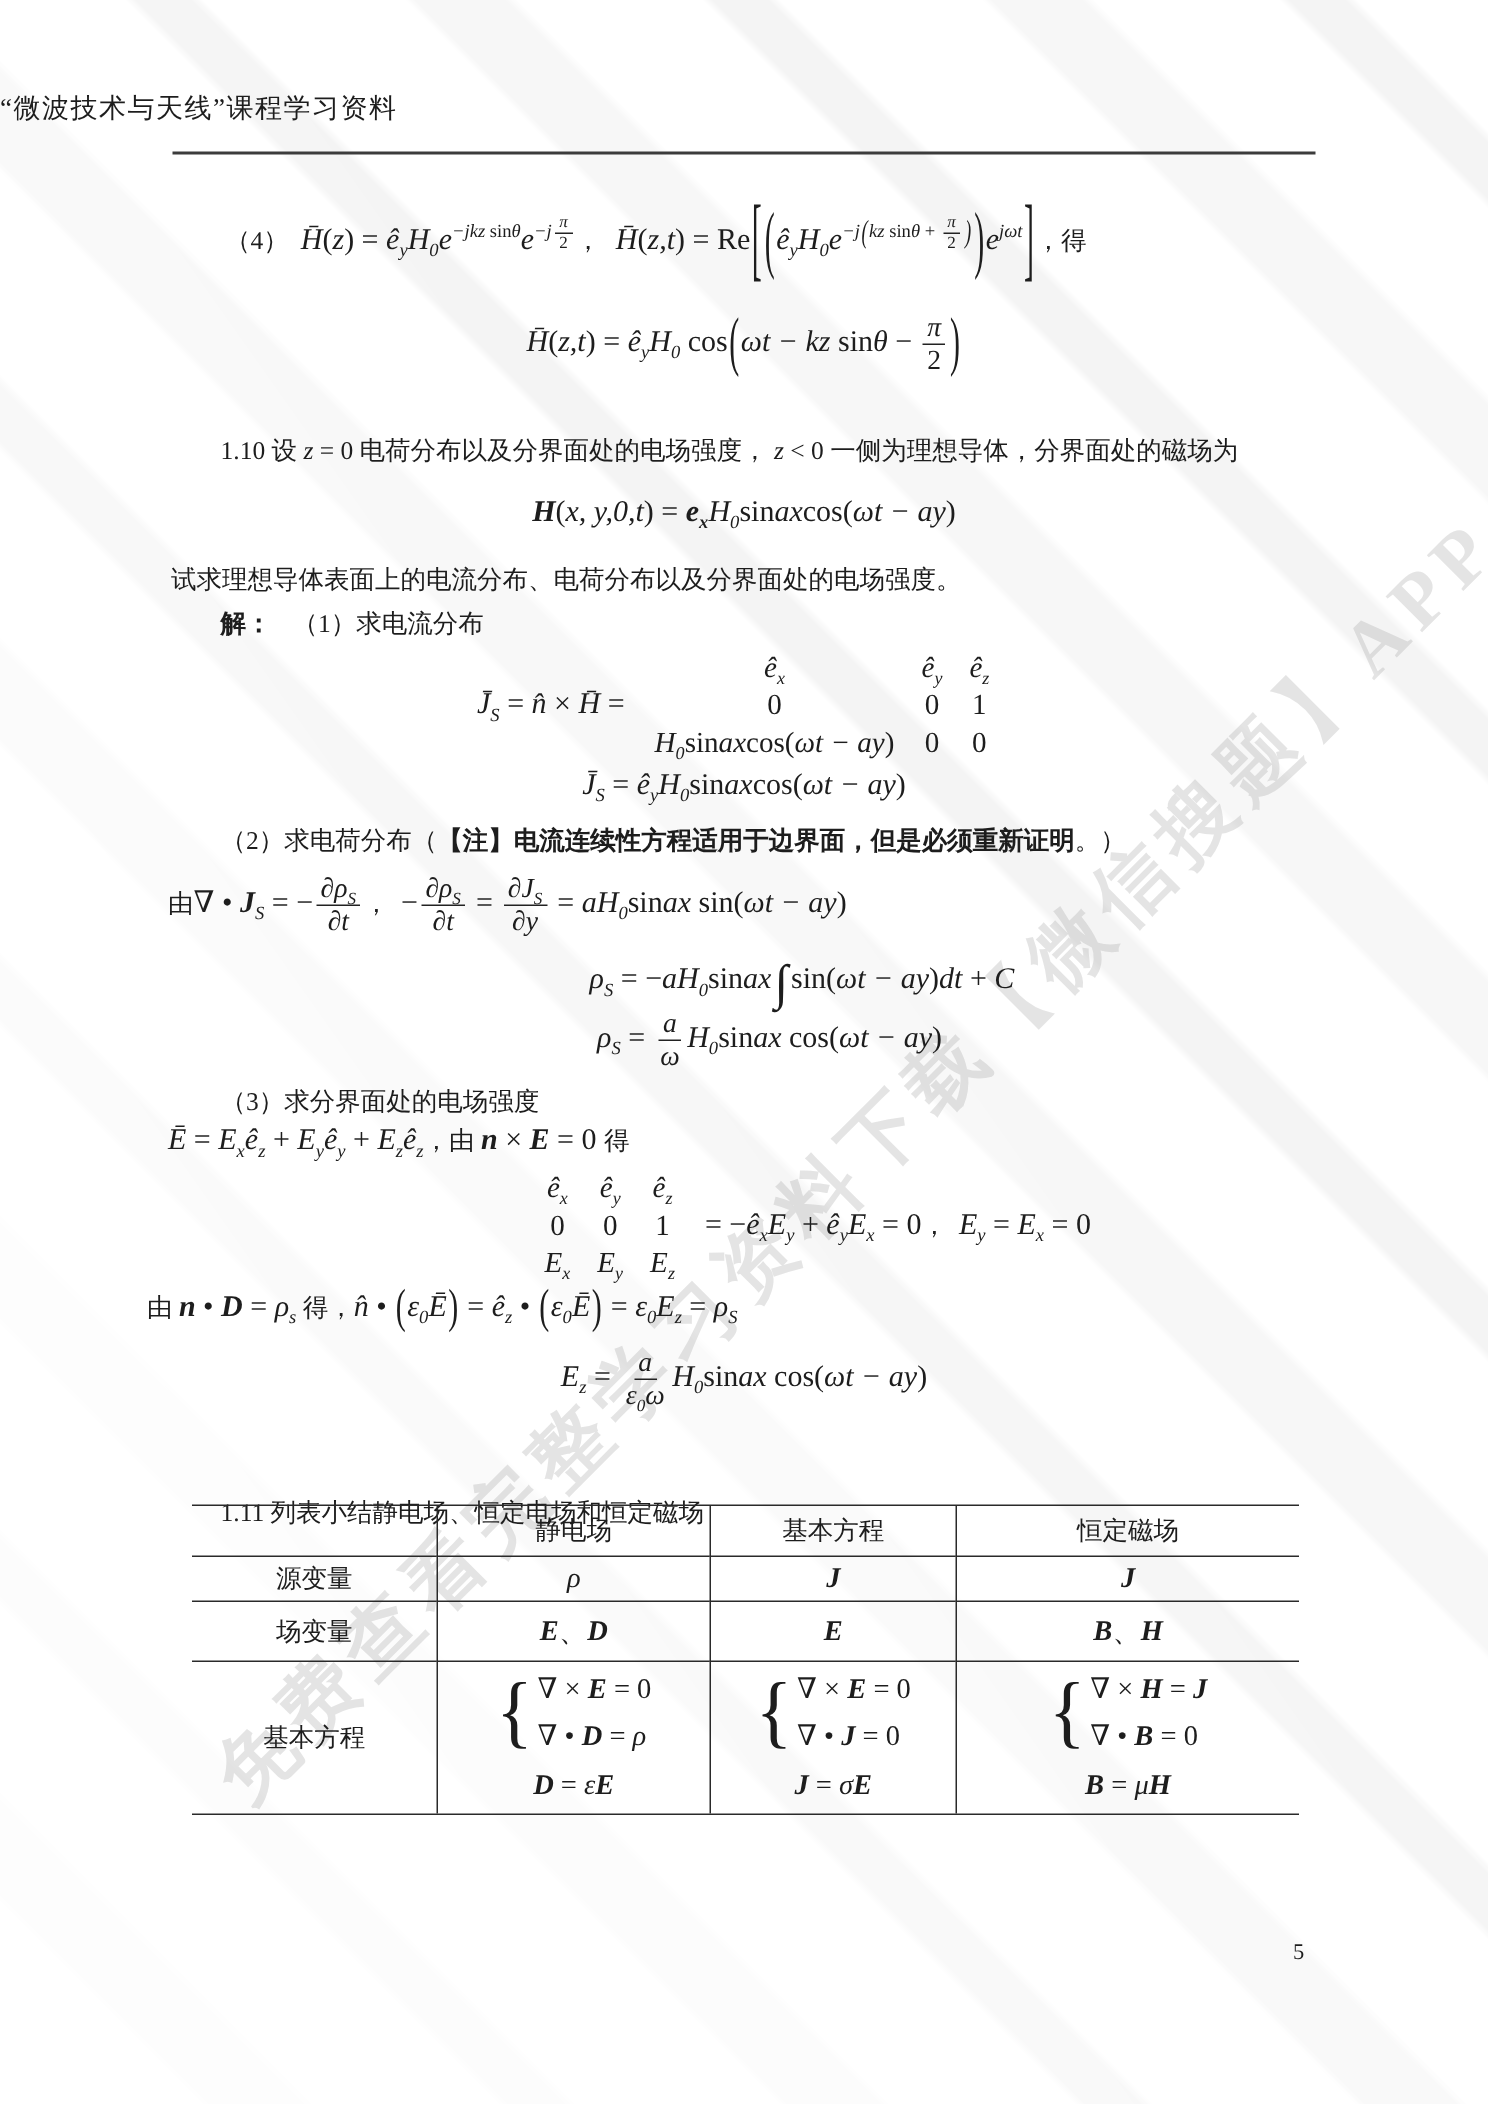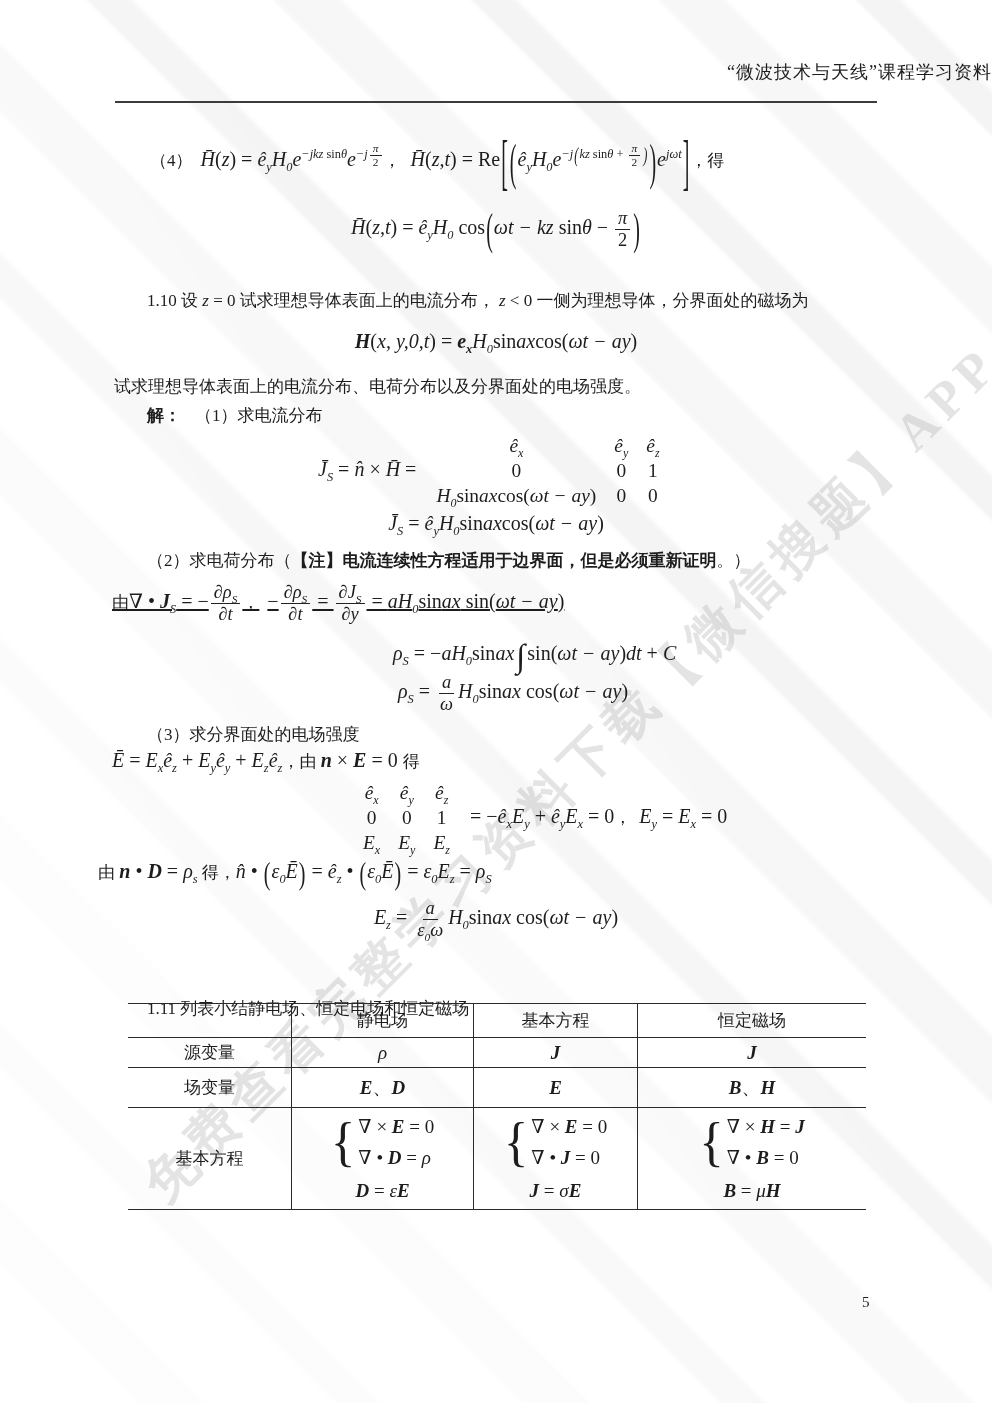--- a/index.html
+++ b/index.html
@@ -15,21 +15,21 @@
         rgba(0,0,0,0) 148px, rgba(0,0,0,0) 235px,
         rgba(0,0,0,0.045) 240px, rgba(0,0,0,0.045) 266px,
         rgba(0,0,0,0) 272px);
     -webkit-mask-image:linear-gradient(to top right, rgba(0,0,0,0.25) 20%, #000 60%);
     mask-image:linear-gradient(to top right, rgba(0,0,0,0.25) 20%, #000 60%);
   }
   .wm-text{position:absolute;left:128px;top:1168px;z-index:0;white-space:nowrap;
     transform:rotate(-45deg);transform-origin:0 0;
     font-size:52px;font-weight:700;letter-spacing:7px;color:rgba(150,150,150,0.26);}
   
-  .title{position:absolute;top:60px;left:0;width:100%;text-align:right;
+  .title{position:absolute;top:60px;left:0;width:100%;text-align:left;
     font-size:18px;letter-spacing:1px;z-index:1;}
   .rule{position:absolute;top:101px;left:115px;width:762px;height:2px;background:#3c3c3c;z-index:1;}
   .pageno{position:absolute;top:1294px;left:862px;font-size:15px;z-index:1;}
   .line{position:absolute;white-space:nowrap;font-size:20px;z-index:1;}
   .line .mc{font-size:17px;}
   .para{position:absolute;white-space:nowrap;font-size:17px;z-index:1;}
   .center{left:0;width:100%;text-align:center;}
   
   .mt{font-style:normal;}
   .mi{font-style:italic;}
@@ -79,21 +79,21 @@
           <span class="fd"><span class="mt">2</span></span>
         </span></sup><span class="mc">，</span><span class="msp" style="width: 10px;"></span><span class="mi">H̄</span><span class="mt">(</span><span class="mi">z,t</span><span class="mt">) = Re</span><span class="big" style="transform: scaleY(3.1);">[</span><span class="big" style="transform: scaleY(2.5);">(</span><span class="mi">ê</span><sub class="ms">y</sub><span class="mi">H</span><sub class="ms">0</sub><span class="mi">e</span><sup class="msx"><span class="mi">−j</span><span class="big" style="transform: scaleY(1.7);">(</span><span class="mi">kz </span><span class="mt">sin</span><span class="mi">θ</span><span class="mt"> + </span><span class="frac">
           <span class="fn"><span class="mi">π</span></span>
           <span class="fd"><span class="mt">2</span></span>
         </span><span class="big" style="transform: scaleY(1.7);">)</span></sup><span class="big" style="transform: scaleY(2.5);">)</span><span class="mi">e</span><sup class="msx"><span class="mi">jωt</span></sup><span class="big" style="transform: scaleY(3.1);">]</span><span class="mc">，得</span></div>
   <div class="line center" style="top:208px;"><span class="mi">H̄</span><span class="mt">(</span><span class="mi">z,t</span><span class="mt">) = </span><span class="mi">ê</span><sub class="ms">y</sub><span class="mi">H</span><sub class="ms">0</sub><span class="mt"> cos</span><span class="big" style="transform: scaleY(2.2);">(</span><span class="mi">ωt − kz </span><span class="mt">sin</span><span class="mi">θ</span><span class="mt"> − </span><span class="frac">
         <span class="fn"><span class="mi">π</span></span>
         <span class="fd"><span class="mt">2</span></span>
       </span><span class="big" style="transform: scaleY(2.2);">)</span></div>
 
-  <div class="para" style="top:289px;left:147px;"><span class="mc">1.10  设 </span><span class="mi">z</span><span class="mt"> = 0 </span><span class="mc">试求理想导体表面上的电流分布， </span><span class="mi">z</span><span class="mt"> &lt; 0 </span><span class="mc">一侧为理想导体，分界面处的磁场为</span></div>
+  <div class="para" style="top:289px;left:147px;"><span class="mc">1.10  设 </span><span class="mi">z</span><span class="mt"> = 0 </span><span class="mc">电荷分布以及分界面处的电场强度， </span><span class="mi">z</span><span class="mt"> &lt; 0 </span><span class="mc">一侧为理想导体，分界面处的磁场为</span></div>
   <div class="line center" style="top:330px;"><span class="mb">H</span><span class="mt">(</span><span class="mi">x, y,0,t</span><span class="mt">) = </span><span class="mb">e</span><sub class="ms"><span class="mb">x</span></sub><span class="mi">H</span><sub class="ms">0</sub><span class="mt">sin</span><span class="mi">ax</span><span class="mt">cos(</span><span class="mi">ωt − ay</span><span class="mt">)</span></div>
   <div class="para" style="top:375px;left:114px;"><span class="mc">试求理想导体表面上的电流分布、电荷分布以及分界面处的电场强度。</span></div>
   <div class="para" style="top:404px;left:147px;"><span class="mbb">解：</span><span class="msp" style="width: 14px;"></span><span class="mc">（1）求电流分布</span></div>
 
   <div class="line" style="top:432px;left:318px;"><span class="mi">J̄</span><sub class="ms">S</sub><span class="mt"> = </span><span class="mi">n̂</span><span class="mt"> × </span><span class="mi">H̄</span><span class="mt"> = </span><span class="det">
         <span class="dbar"></span>
         <span class="dgrid" style="grid-template-columns: repeat(3, auto);">
           <span class="dcell"><span class="mi">ê</span><sub class="ms">x</sub></span>
           <span class="dcell"><span class="mi">ê</span><sub class="ms">y</sub></span>
           <span class="dcell"><span class="mi">ê</span><sub class="ms">z</sub></span>
@@ -102,21 +102,21 @@
           <span class="dcell"><span class="mt">1</span></span>
           <span class="dcell"><span class="mi">H</span><sub class="ms">0</sub><span class="mt">sin</span><span class="mi">ax</span><span class="mt">cos(</span><span class="mi">ωt − ay</span><span class="mt">)</span></span>
           <span class="dcell"><span class="mt">0</span></span>
           <span class="dcell"><span class="mt">0</span></span>
         </span>
         <span class="dbar"></span>
       </span></div>
   <div class="line center" style="top:512px;"><span class="mi">J̄</span><sub class="ms">S</sub><span class="mt"> = </span><span class="mi">ê</span><sub class="ms">y</sub><span class="mi">H</span><sub class="ms">0</sub><span class="mt">sin</span><span class="mi">ax</span><span class="mt">cos(</span><span class="mi">ωt − ay</span><span class="mt">)</span></div>
 
   <div class="para" style="top:549px;left:147px;"><span class="mc">（2）求电荷分布（</span><span class="mbb">【注】电流连续性方程适用于边界面，但是必须重新证明</span><span class="mc">。）</span></div>
-  <div class="line" style="top:582px;left:112px;text-decoration:underline;"><span class="mc">由</span><span class="mt">∇ • </span><span class="mb">J</span><sub class="ms">S</sub><span class="mt"> = −</span><span class="frac">
+  <div class="line" style="top:582px;left:112px;"><span class="mc">由</span><span class="mt">∇ • </span><span class="mb">J</span><sub class="ms">S</sub><span class="mt"> = −</span><span class="frac">
         <span class="fn"><span class="mi">∂ρ</span><sub class="ms">S</sub></span>
         <span class="fd"><span class="mi">∂t</span></span>
       </span><span class="mc">，</span><span class="msp" style="width: 8px;"></span><span class="mt">−</span><span class="frac">
         <span class="fn"><span class="mi">∂ρ</span><sub class="ms">S</sub></span>
         <span class="fd"><span class="mi">∂t</span></span>
       </span><span class="mt"> = </span><span class="frac">
         <span class="fn"><span class="mi">∂J</span><sub class="ms">S</sub></span>
         <span class="fd"><span class="mi">∂y</span></span>
       </span><span class="mt"> = </span><span class="mi">aH</span><sub class="ms">0</sub><span class="mt">sin</span><span class="mi">ax</span><span class="mt"> sin(</span><span class="mi">ωt − ay</span><span class="mt">)</span></div>
   <div class="line" style="top:638px;left:393px;"><span class="mi">ρ</span><sub class="ms">S</sub><span class="mt"> = −</span><span class="mi">aH</span><sub class="ms">0</sub><span class="mt">sin</span><span class="mi">ax</span><span class="mint">∫</span><span class="mt">sin(</span><span class="mi">ωt − ay</span><span class="mt">)</span><span class="mi">dt</span><span class="mt"> + </span><span class="mi">C</span></div>

